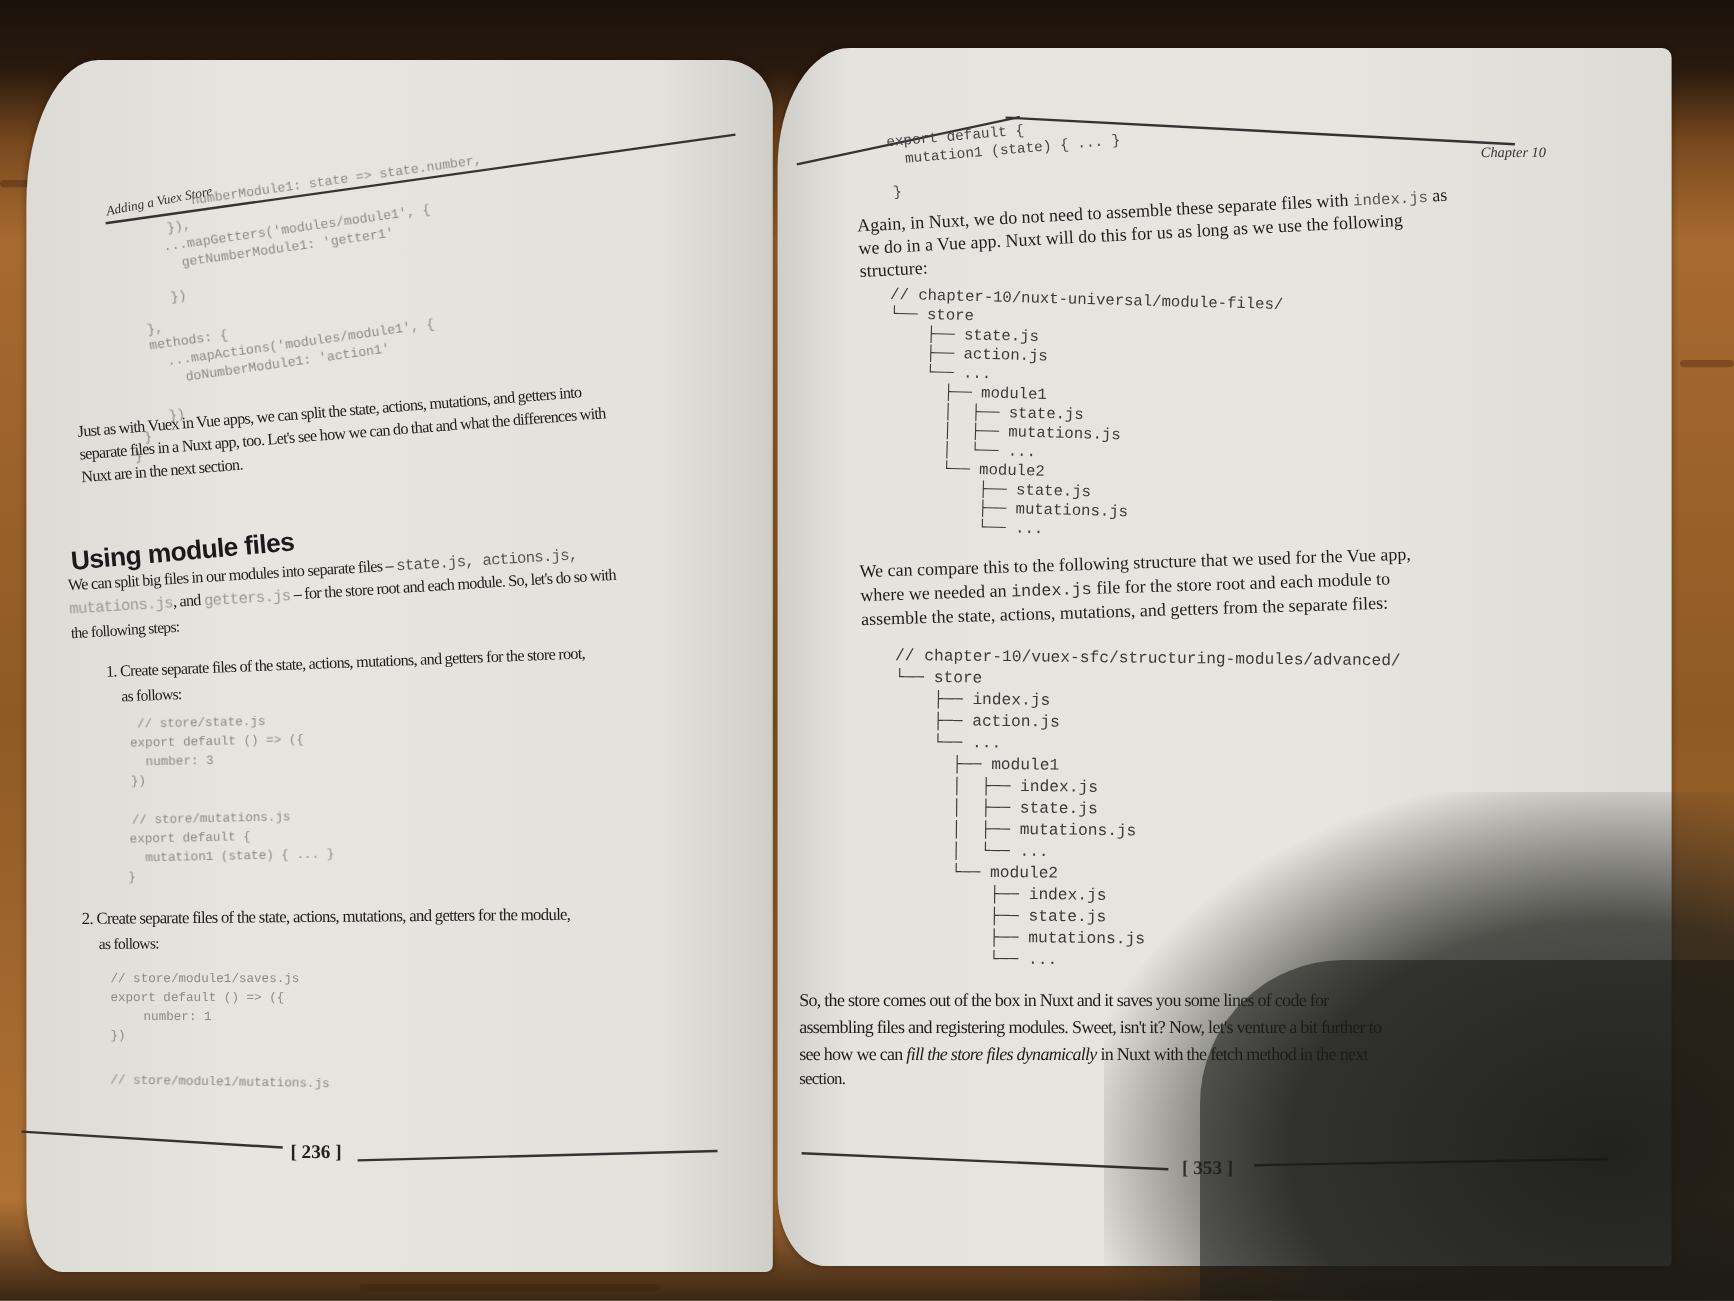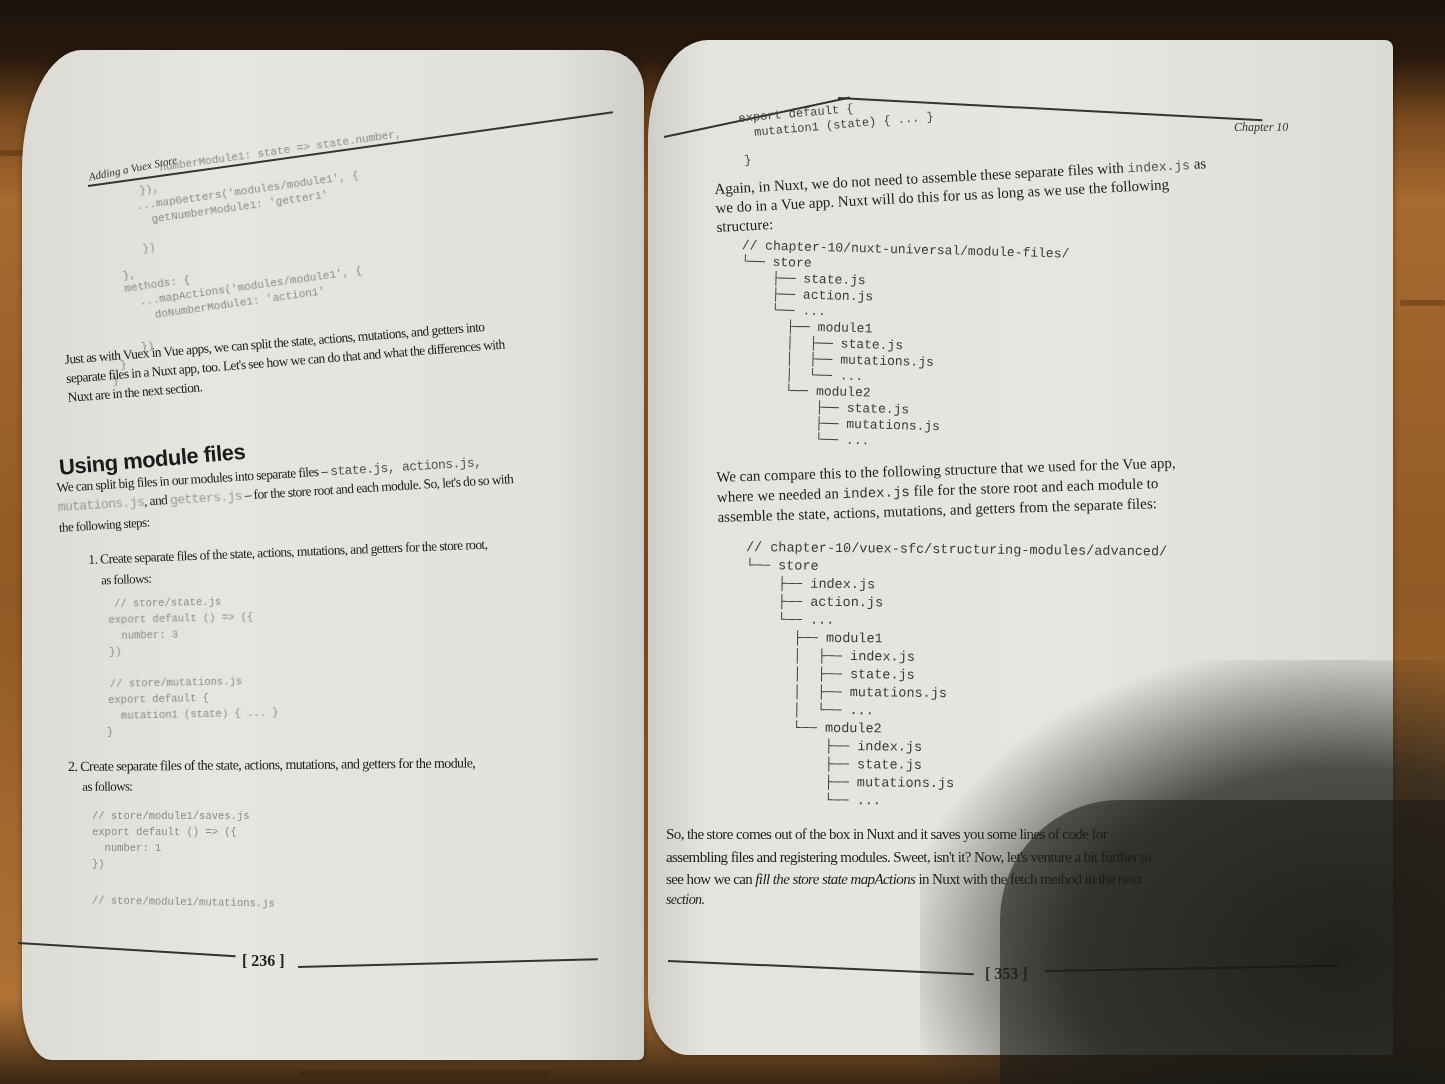--- a/index.html
+++ b/index.html
@@ -124,21 +124,21 @@
   <div class="body-text cond" style="left:0;top:0;white-space:nowrap;font-size:14px;">
     <span>2.</span>
     <span>Create separate files of the state, actions, mutations, and getters for the module,</span>
   </div>
   <div class="body-text cond" style="left:14px;top:20px;font-size:13px;">as follows:</div>
 </div>
 
 <div style="position:absolute;left:92px;top:810px;">
   <div class="code faint" style="left:0;top:0;font-size:10.5px;">// store/module1/saves.js</div>
   <div class="code faint" style="left:0;top:16px;font-size:10.5px;">export default () =&gt; ({</div>
-  <div class="code faint" style="left:0;top:32px;font-size:10.5px;">  number: 1</div>
+  <div class="code faint" style="left:15px;top:32px;font-size:10.5px;">  number: 1</div>
   <div class="code faint" style="left:0;top:48px;font-size:10.5px;">})</div>
   <div class="code faint" style="left:0;top:86px;font-size:10.5px;transform:rotate(1deg);">// store/module1/mutations.js</div>
 </div>
 
 <div class="rule" style="left:18px;top:942px;width:218px;transform:rotate(3.5deg);"></div>
 <div class="page-num" style="left:242px;top:952px;">[ 236 ]</div>
 <div class="rule" style="left:298px;top:966px;width:300px;transform:rotate(-1.5deg);"></div>
 
 <div class="page page-right"></div>
 
@@ -199,23 +199,23 @@
   <div class="tree" style="left:0;top:198px;font-size:13.5px;">          ├── index.js</div>
   <div class="tree" style="left:0;top:216px;font-size:13.5px;">          ├── state.js</div>
   <div class="tree" style="left:0;top:234px;font-size:13.5px;">          ├── mutations.js</div>
   <div class="tree" style="left:0;top:252px;font-size:13.5px;">          └── ...</div>
 </div>
 
 <div style="position:absolute;left:666px;top:825px;width:640px;">
   <div class="body-text cond" style="left:0;top:0;white-space:nowrap;font-size:15px;">So, the store comes out of the box in Nuxt and it saves you some lines of code for</div>
   <div class="body-text cond" style="left:0;top:23px;white-space:nowrap;font-size:15px;">assembling files and registering modules. Sweet, isn't it? Now, let's venture a bit further to</div>
   <div class="body-text cond" style="left:0;top:45px;white-space:nowrap;font-size:15px;">
-    <span>see how we can </span><span class="ital">fill the store state mapActions</span><span> in Nuxt with the fetch method in the next</span>
-  </div>
-  <div class="body-text cond" style="left:0;top:65px;white-space:nowrap;font-size:14px;font-style:italic;">section.</div>
+    <span>see how we can </span><span class="ital">fill the store files dynamically</span><span> in Nuxt with the fetch method in the next</span>
+  </div>
+  <div class="body-text cond" style="left:0;top:65px;white-space:nowrap;font-size:14px;">section.</div>
 </div>
 
 <div class="rule" style="left:668px;top:960px;width:306px;transform:rotate(2.5deg);"></div>
 <div class="page-num" style="left:985px;top:965px;color:#3a3a38;">[ 353 ]</div>
 <div class="rule" style="left:1045px;top:970px;width:295px;transform:rotate(-1deg);"></div>
 
 <div class="shadow-overlay"></div>
 <div class="shadow-overlay2"></div>
 
 </body></html>

